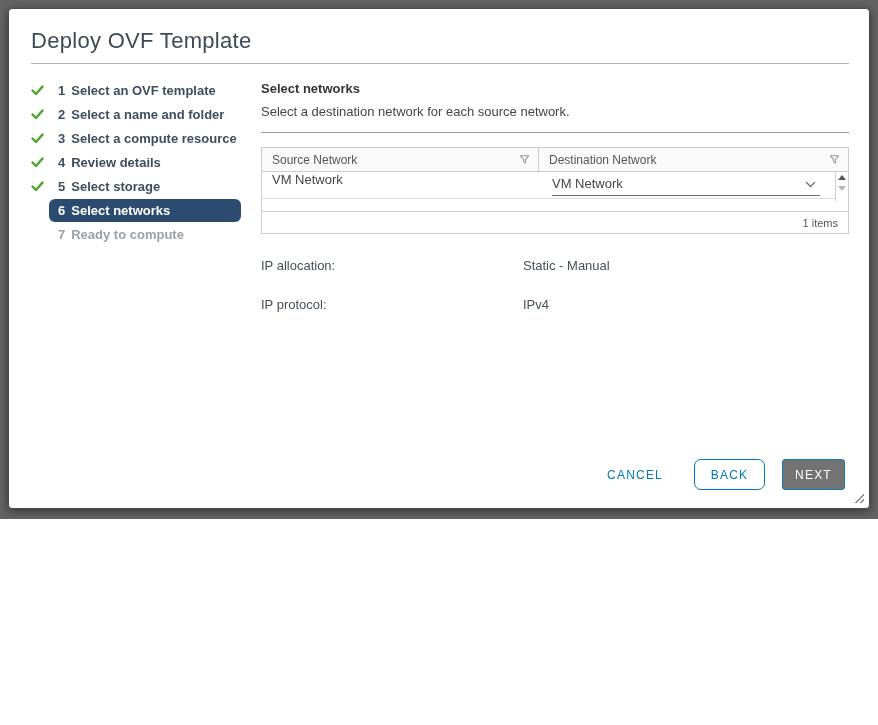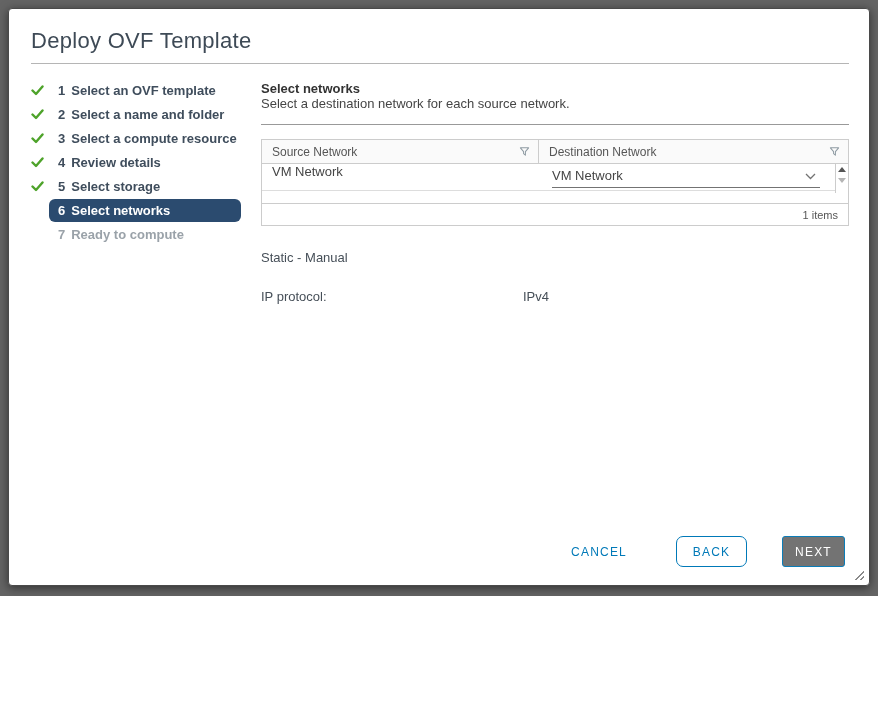--- a/index.html
+++ b/index.html
@@ -1,18 +1,18 @@
 <!DOCTYPE html>
 <html><head>
 <meta charset="utf-8">
 <style>
   * { margin:0; padding:0; box-sizing:border-box; }
   html,body { width:878px; height:725px; font-family:"Liberation Sans", sans-serif; }
   .backdrop {
-    position:relative; width:878px; height:596px;
+    position:relative; width:878px; height:519px;
     background:#646464; overflow:hidden;
   }
   .dialog {
     position:absolute; left:8px; top:8px; right:8px; bottom:10px;
     background:#ffffff; border:1px solid #4a4a4a; border-radius:4px;
     box-shadow:0 2px 10px rgba(0,0,0,0.5);
     overflow:hidden;
   }
   .dialog-title {
     margin:19px 20px 0 22px;
@@ -30,21 +30,21 @@
   .step .check-slot { width:18px; flex-shrink:0; display:flex; align-items:center; }
   .step .step-pill { flex:1; display:flex; align-items:center; height:23px; border-radius:6px; padding-left:9px; }
   .step .num { margin-right:6px; }
   .step.current .step-pill { background:#2b4b6f; color:#ffffff; }
   .step.upcoming { color:#9aa2a9; }
   .check-icon svg { display:block; }
 
   
   .content { flex:1; min-width:0; }
   .content-heading { font-size:13px; font-weight:700; color:#333; margin-top:3px; }
-  .content-subheading { font-size:13px; color:#454545; margin-top:0; }
+  .content-subheading { font-size:13px; color:#454545; margin-top:8px; }
   .content-rule { border:none; border-top:1px solid #999; margin-top:13px; }
 
   
   .grid { border:1px solid #ccc; margin-top:14px; font-size:13px; color:#454545; }
   .grid-header { display:flex; background:#fafafa; border-bottom:1px solid #ccc; height:24px; }
   .grid-header .col { display:flex; align-items:center; padding:0 8px 0 10px; font-size:12px; color:#565656; }
   .grid-header .col1 { width:277px; border-right:1px solid #ccc; }
   .grid-header .col2 { flex:1;gap:44px; }
   .grid-header .col-label { flex:1; }
   .filter-icon { cursor:pointer; display:flex; align-items:center; }
@@ -71,21 +71,21 @@
   .tri-down { border-top:5px solid #b5b5b5; }
   .grid-footer { border-top:1px solid #ccc; height:22px; display:flex; align-items:center; justify-content:flex-end; padding-right:10px; font-size:11px; color:#565656; }
 
   
   .ip-heading { margin-top:38px; font-size:17px; font-weight:400; color:#6d7a85; letter-spacing:0.2px; }
   .ip-row { display:flex; margin-top:24px; font-size:13px; color:#464f58; }
   .ip-row .ip-label { width:262px; flex-shrink:0; }
   .ip-row .ip-value { }
 
   
-  .footer-bar { position:absolute; right:24px; bottom:18px; display:flex; align-items:center;gap:18px; }
+  .footer-bar { position:absolute; right:24px; bottom:18px; display:flex; align-items:center; }
   .btn { font-family:"Liberation Sans", sans-serif; font-size:12px; font-weight:500; letter-spacing:1.2px; cursor:pointer; }
   .btn-cancel { background:none; border:none; color:#0079b8; margin-right:27px; padding:6px 4px; }
   .btn-back { background:#fff; border:1px solid #0079b8; border-radius:7px; color:#0079b8; width:71px; height:31px; margin-right:17px; }
   .btn-next { background:#737373; border:1px solid #0b7db8; border-radius:3px; color:#ffffff; width:63px; height:31px; }
 
   .resize-handle {
     position:absolute; right:5px; bottom:5px; width:11px; height:11px;
     background:repeating-linear-gradient(135deg, transparent 0 2px, #8a8a8a 2px 3.5px);
     clip-path:polygon(100% 0, 100% 100%, 0 100%);
     cursor:nwse-resize;
@@ -235,20 +235,21 @@
             </div>
           </div>
 
           <div class="grid-footer">
             <span>1 items</span>
           </div>
         </div>
 
 
         <div class="ip-row">
+          <span class="ip-label">IP allocation:</span>
           <span class="ip-value">Static - Manual</span>
         </div>
         <div class="ip-row">
           <span class="ip-label">IP protocol:</span>
           <span class="ip-value">IPv4</span>
         </div>
       </div>
     </div>
 
     <div class="footer-bar">

